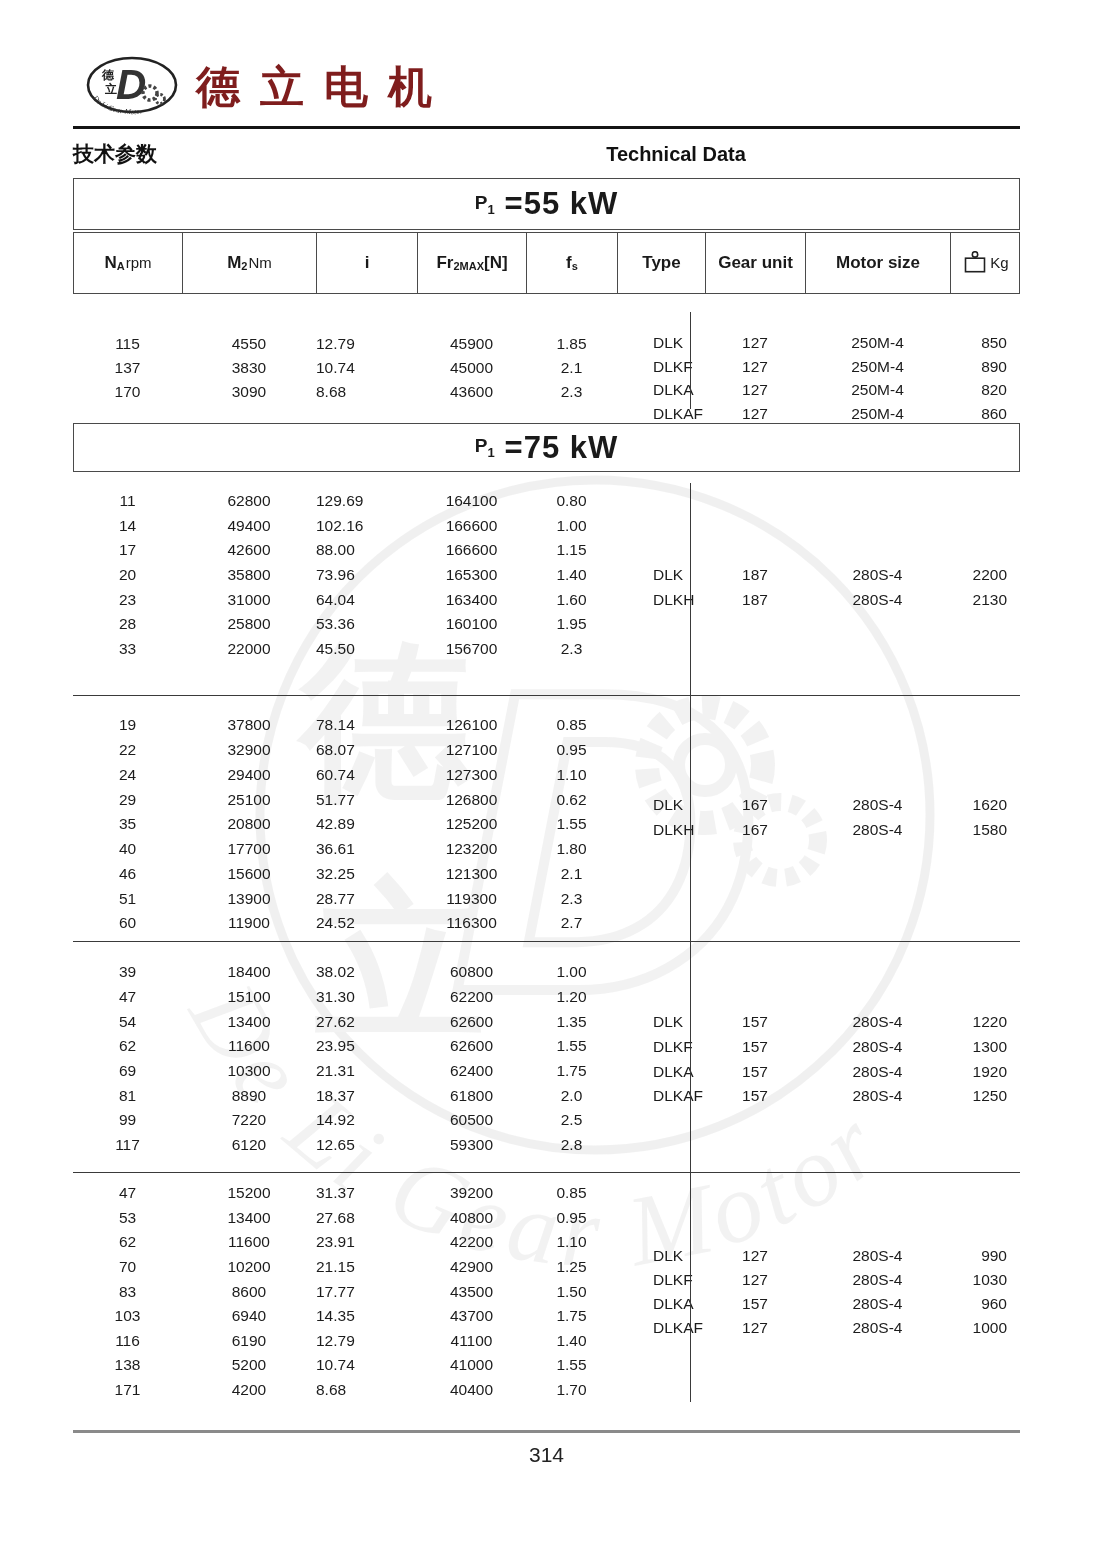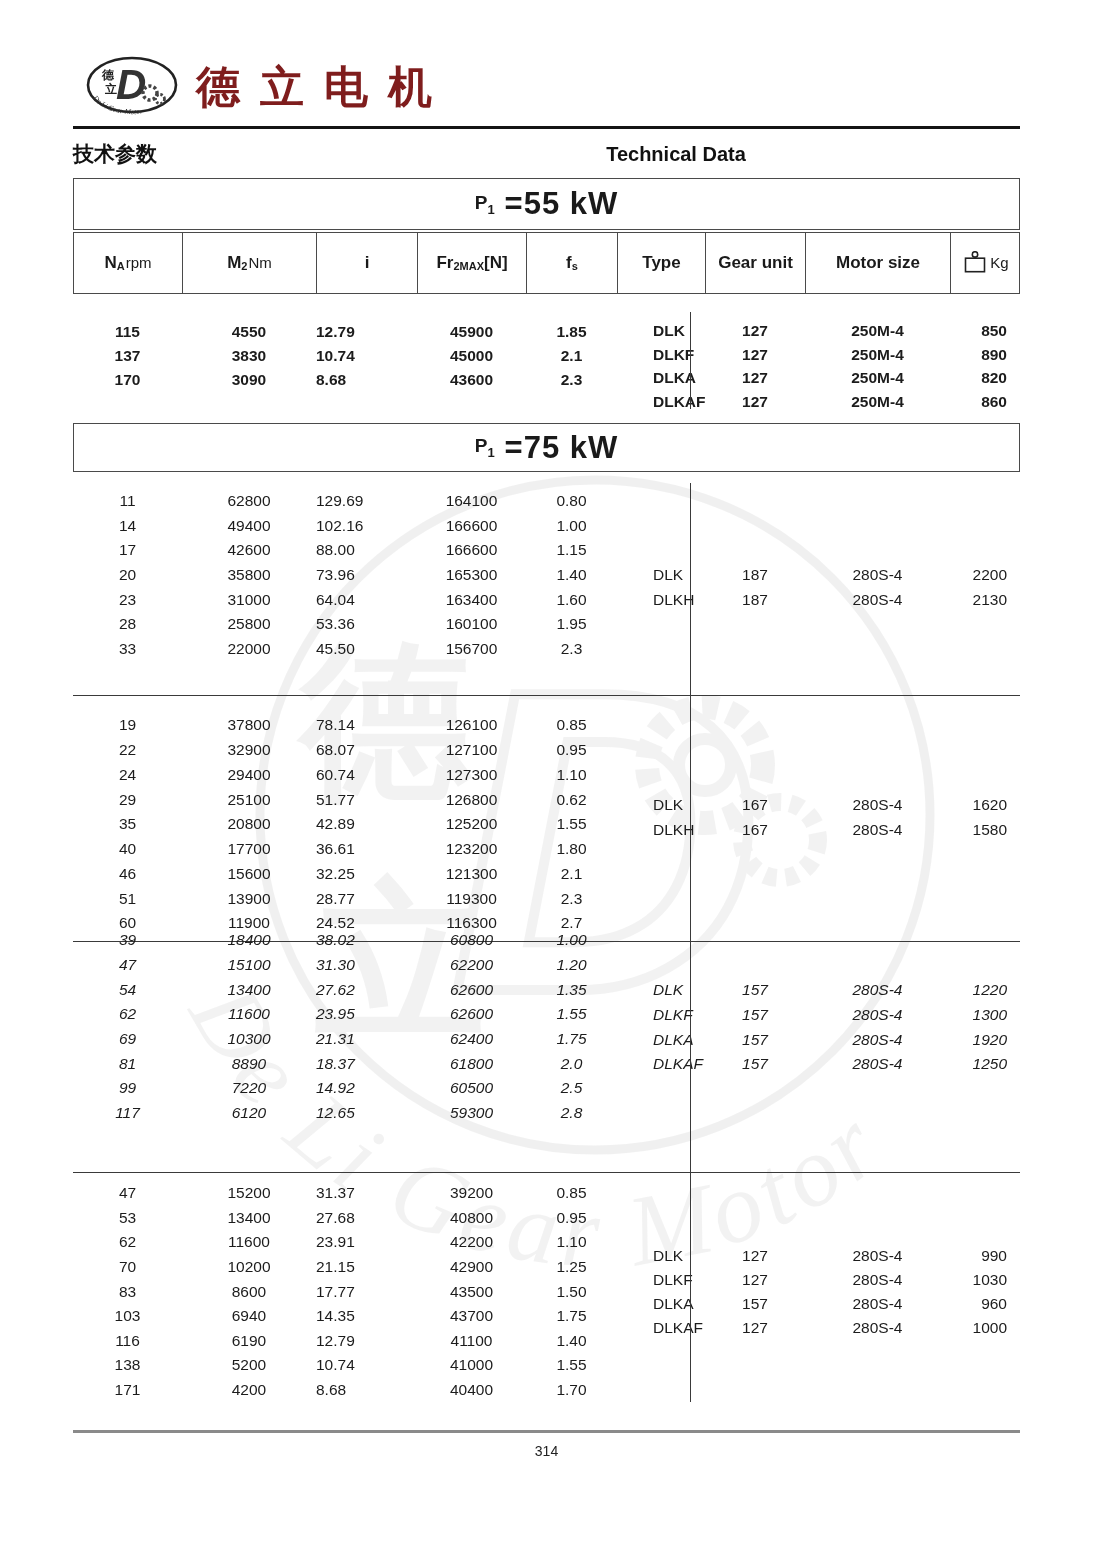--- a/index.html
+++ b/index.html
@@ -60,21 +60,21 @@
   .lc4{width:91px;  text-align:center}
   .rc0{width:88px;  text-align:left; padding-left:36px; box-sizing:border-box}
   .rc1{width:100px; text-align:center}
   .rc2{width:145px; text-align:center}
   .rc3{width:70px;  text-align:right; padding-right:13px; box-sizing:border-box}
 
   .vdiv{position:absolute; width:1px; background:#3a3a3a; left:690px; z-index:1;}
   .hsep{position:absolute; left:73px; width:947px; height:1px; background:#3a3a3a; z-index:1;}
 
   .bottom-rule{position:absolute; left:73px; top:1430px; width:947px; height:3px; background:#8a8a8a; z-index:1;}
-  .page-num{position:absolute; left:73px; top:1443px; width:947px; text-align:center; font-size:14px; color:#222; z-index:1;}
+  .page-num{position:absolute; left:73px; top:1443px; width:947px; text-align:center; font-size:21px; color:#222; z-index:1;}
 </style>
 </head>
 <body>
 
 <div class="page">
 
   <svg class="logo-svg" viewBox="0 0 112 66">
     <ellipse cx="56" cy="30" rx="44" ry="27" fill="none" stroke="#222" stroke-width="2.6"></ellipse>
     <text x="26" y="24" font-size="12" font-weight="bold" fill="#222">德</text>
     <text x="29" y="38" font-size="12" font-weight="bold" fill="#222">立</text>
@@ -140,21 +140,21 @@
     </div>
     <div class="hc w8">
       <svg class="kg-icon" width="28" height="24" viewBox="0 0 28 24">
         <circle cx="14" cy="3.4" r="2.7" fill="none" stroke="#222" stroke-width="1.6"></circle>
         <rect x="4.5" y="7.2" width="19" height="13.5" fill="none" stroke="#222" stroke-width="1.6"></rect>
       </svg>
       <div class="hunit">Kg</div>
     </div>
   </div>
 
-  <div class="group" style="top:320px;font-weight:bold; --rh:24px;">
+  <div class="group" style="top:332px; --rh:24px;">
     <div class="left-rows">
         <div class="drow">
           <div class="cell lc0">115</div>
           <div class="cell lc1">4550</div>
           <div class="cell lc2">12.79</div>
           <div class="cell lc3">45900</div>
           <div class="cell lc4">1.85</div>
         </div>
         <div class="drow">
           <div class="cell lc0">137</div>
@@ -349,21 +349,21 @@
         <div class="drow">
           <div class="cell rc0">DLKH</div>
           <div class="cell rc1">167</div>
           <div class="cell rc2">280S-4</div>
           <div class="cell rc3">1580</div>
         </div>
       </div>
   </div>
   <div class="hsep" style="top:941px;"></div>
 
-  <div class="group" style="top:928px;font-style:italic; --rh:24.7px;">
+  <div class="group" style="top:960px; --rh:24.7px;">
     <div class="left-rows">
         <div class="drow">
           <div class="cell lc0">39</div>
           <div class="cell lc1">18400</div>
           <div class="cell lc2">38.02</div>
           <div class="cell lc3">60800</div>
           <div class="cell lc4">1.00</div>
         </div>
         <div class="drow">
           <div class="cell lc0">47</div>

